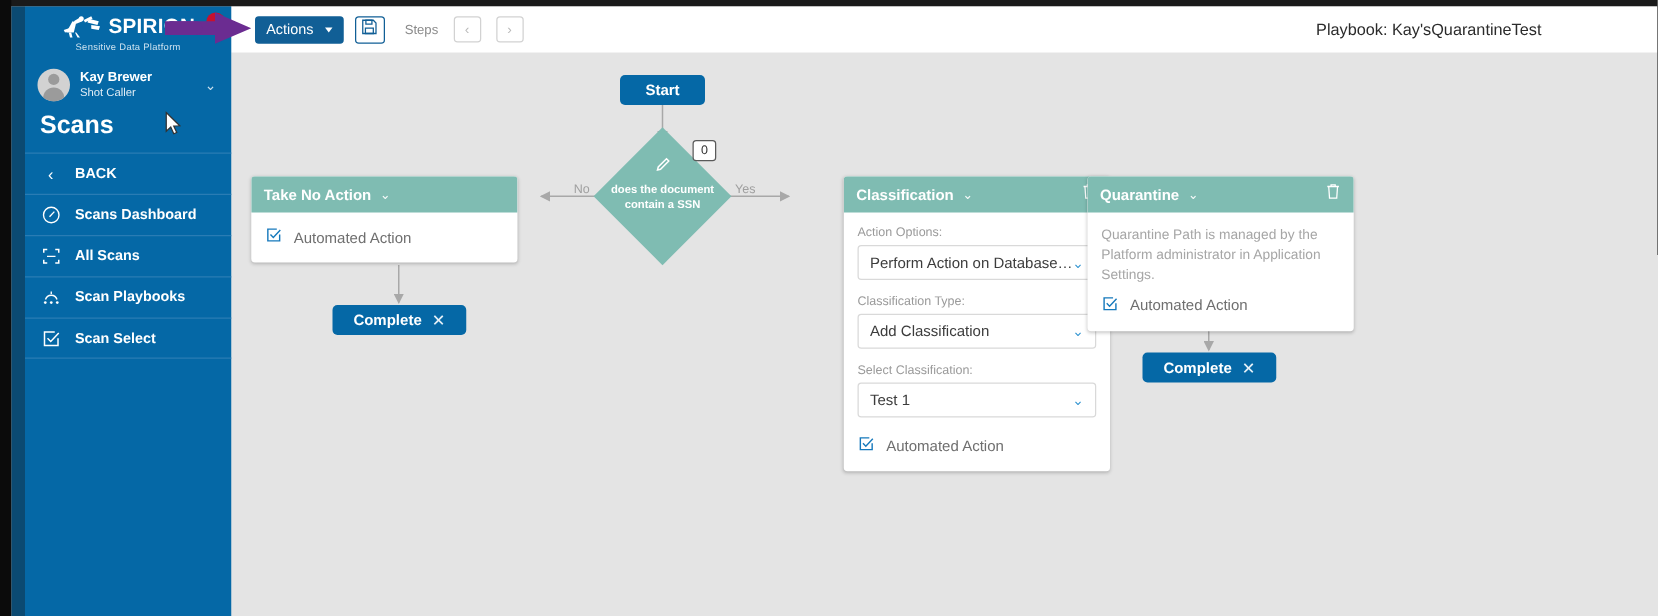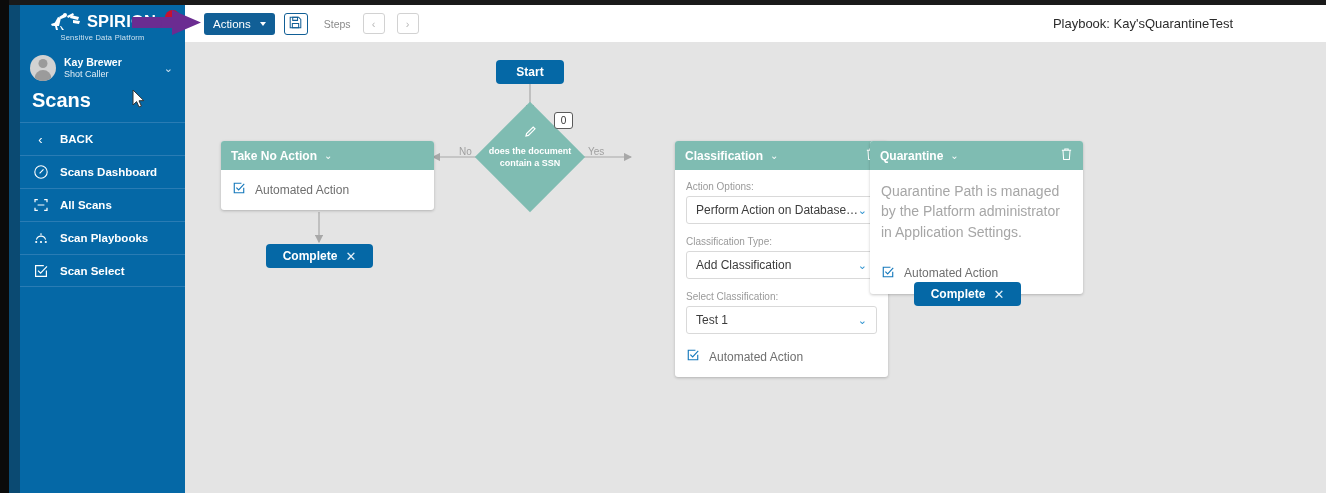--- a/index.html
+++ b/index.html
@@ -204,21 +204,21 @@
     height: 28px; border: 1px solid #d9d9d9; border-radius: 3px;
     background: #ffffff;
     display: flex; align-items: center; padding: 0 9px;
     color: #3c3c3c; font-size: 12px; cursor: pointer;
   }
   .select .val { flex: 1; overflow: hidden; white-space: nowrap; }
   .sel-chev { color: #2f93d0; font-size: 11px; }
   .field { margin-bottom: 12px; }
 
   .note {
-    color: #a6a6a6; font-size: 14px; line-height: 1.45; margin-bottom: 23px;
+    color: #a6a6a6; font-size: 11px; line-height: 1.45; margin-bottom: 7px;
   }
 
   
   .diamond-wrap { position: absolute; z-index: 3; }
   .diamond {
     width: 78px; height: 78px; background: #7fbcb2;
     transform: rotate(45deg);
     position: absolute; left: 0; top: 0;
   }
   .diamond-content {
@@ -415,21 +415,21 @@
           </svg>
         </div>
         <div>does the document contain a SSN</div>
       </div>
       <div class="count-badge">0</div>
     </div>
 
     <div class="edge-label" style="left:274px; top:104px;">No</div>
     <div class="edge-label" style="left:403px; top:104px;">Yes</div>
 
-    <div class="node" style="left:36px; top:99px;">
+    <div class="node" style="left:16px; top:99px;">
       <div class="card" style="width:213px;">
         <div class="card-head">
           <span class="card-title">Take No Action</span>
           <span class="head-chev">⌄</span>
         </div>
         <div class="card-body">
           <div class="auto-row">
             <span class="chk">
               <svg width="14" height="14" viewBox="0 0 16 16" fill="none" stroke="#1679bc" stroke-width="1.3">
                 <path d="M13.4 7.6V13.4H2.6V2.6h8.2"></path>

